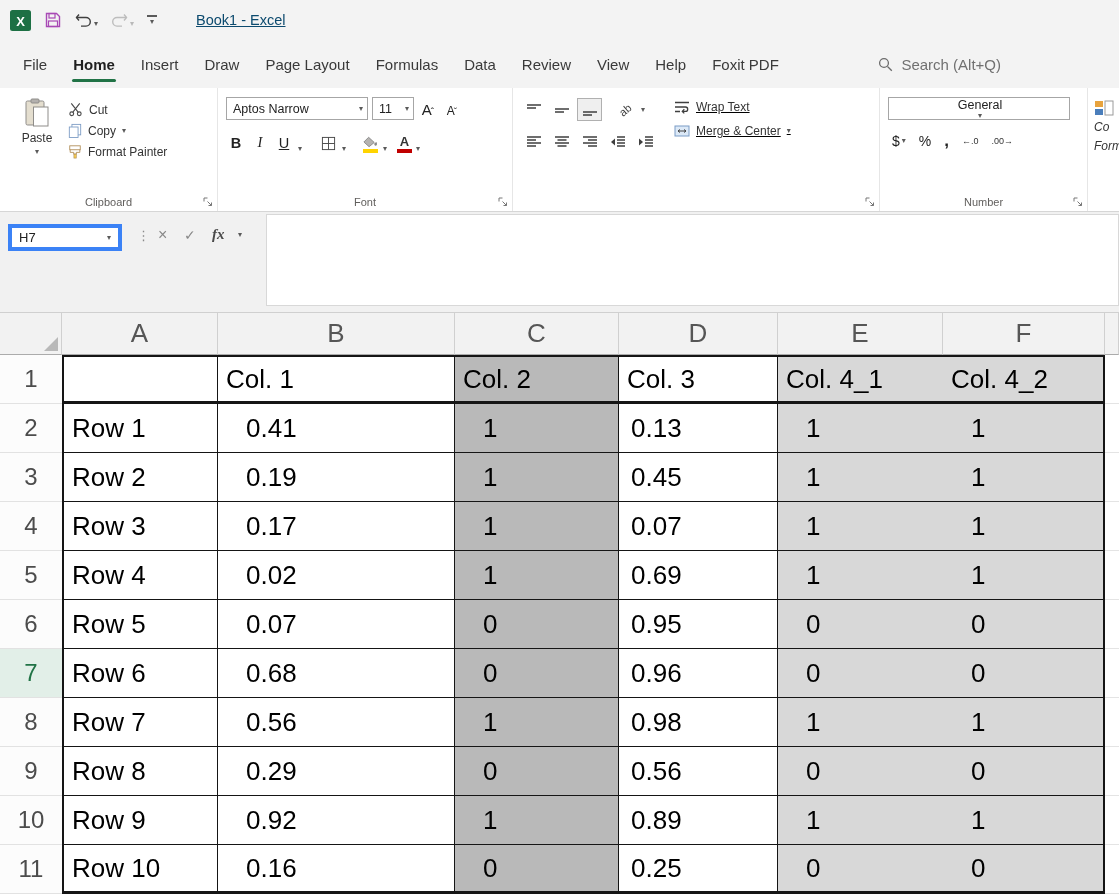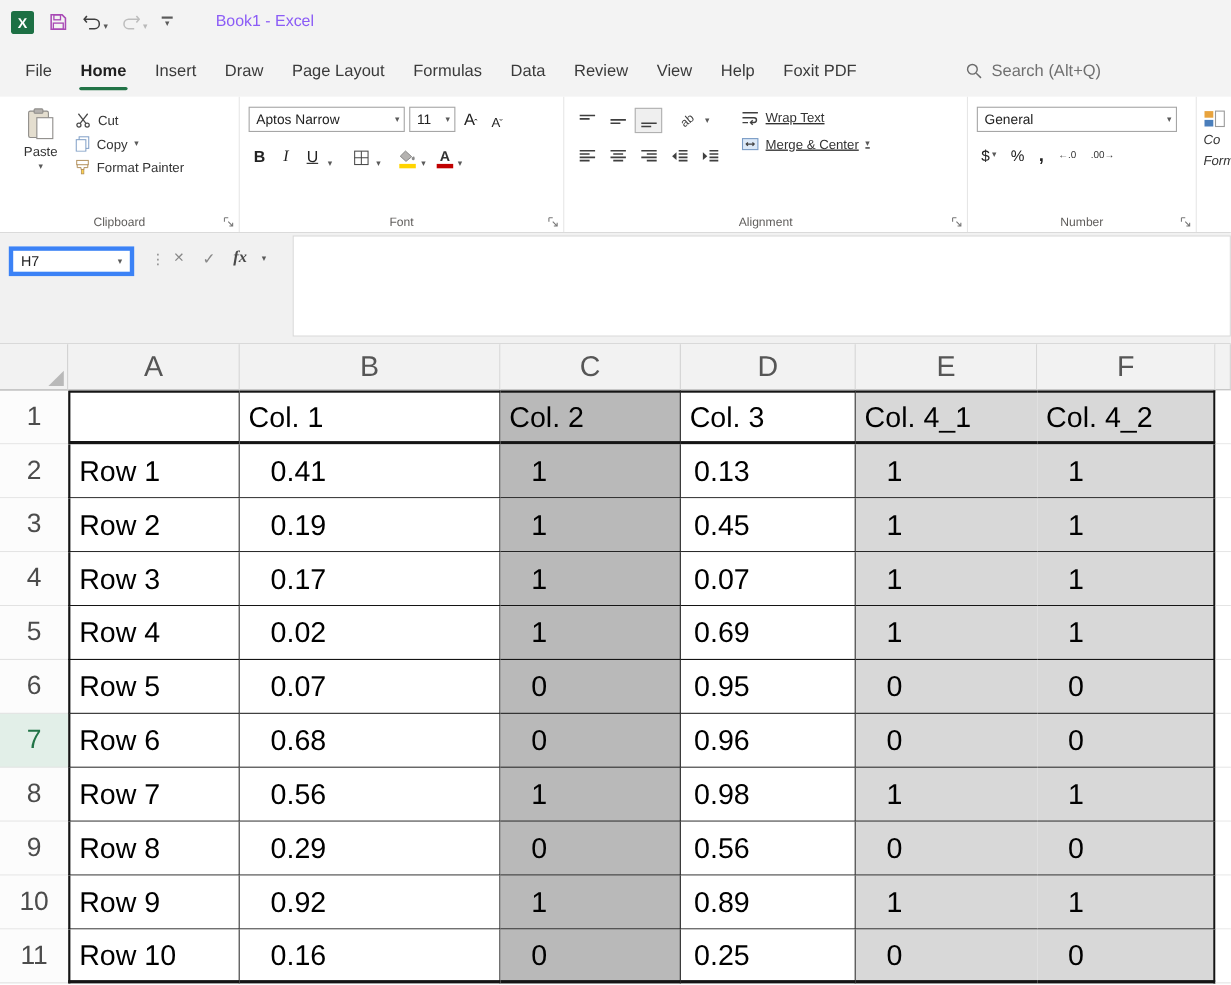--- a/index.html
+++ b/index.html
@@ -8,21 +8,21 @@
   }
   *{margin:0;padding:0;box-sizing:border-box;}
   body{font-family:"Liberation Sans",sans-serif;background:#fff;}
   .app{width:1119px;height:895px;position:relative;overflow:hidden;background:#fff;}
 
   
   .titlebar{height:40px;background:#f3f3f3;display:flex;align-items:center;gap:13px;padding-left:10px;}
   .qat-item{display:flex;align-items:flex-end;gap:2px;cursor:default;}
   .chev{font-size:8px;color:#5a5a5a;line-height:1;}
   .chev.dim{color:#b9b9b9;}
-  .win-title{margin-left:26px;font-size:14.5px;color:#8b5cf6;}
+  .win-title{margin-left:26px;font-size:14.5px;color:#0c4a6e;text-decoration:underline;}
   .qat-cust{display:flex;flex-direction:column;align-items:center;gap:1px;}
   .qat-cust .bar{width:10px;height:2px;background:#5a5a5a;}
 
   
   .tabs-row{height:48px;display:flex;align-items:center;background:#f3f3f3;padding-left:10px;font-size:15px;color:#3a3a3a;}
   .tab{padding:12px 13px;position:relative;cursor:default;white-space:nowrap;}
   .tab.active{color:#1f1f1f;font-weight:600;}
   .tab.active::after{content:"";position:absolute;left:12px;right:12px;bottom:3px;height:3px;background:var(--accent);border-radius:2px;}
   .rsearch{margin-left:auto;margin-right:118px;display:flex;align-items:center;gap:8px;color:#707070;font-size:15px;}
 
@@ -356,31 +356,30 @@
                 <svg width="16" height="14" viewBox="0 0 16 14">
                   <rect x="1" y="2" width="14" height="10" fill="#dce9f7" stroke="#7a9cc6"></rect>
                   <path d="M4 7h8M4 7l2-1.5M4 7l2 1.5M12 7l-2-1.5M12 7l-2 1.5" stroke="#444" fill="none"></path>
                 </svg>
               </span>
             <span>Merge &amp; Center</span>
             <span class="chev">▾</span>
           </div>
         </div>
       </div>
-      <div class="glabel">Alignment</div>
       <span class="launcher">
           <svg width="10" height="10" viewBox="0 0 10 10">
             <path d="M1 1h3.5M1 1v3.5M4.5 4.5 8.5 8.5M8.5 5.5v3h-3" stroke="#777" fill="none"></path>
           </svg>
         </span>
     </div>
 
     <div class="rgroup" style="width:208px;">
       <div class="num-rows">
-        <div class="combo" style="width:182px;">
+        <div class="combo" style="width:182px;flex-direction:column;">
           <span>General</span>
           <span class="chev">▾</span>
         </div>
         <div class="nrow">
           <span class="nbtn">
               <span>$</span>
               <span class="chev">▾</span>
             </span>
           <span class="nbtn">
               <span>%</span>

